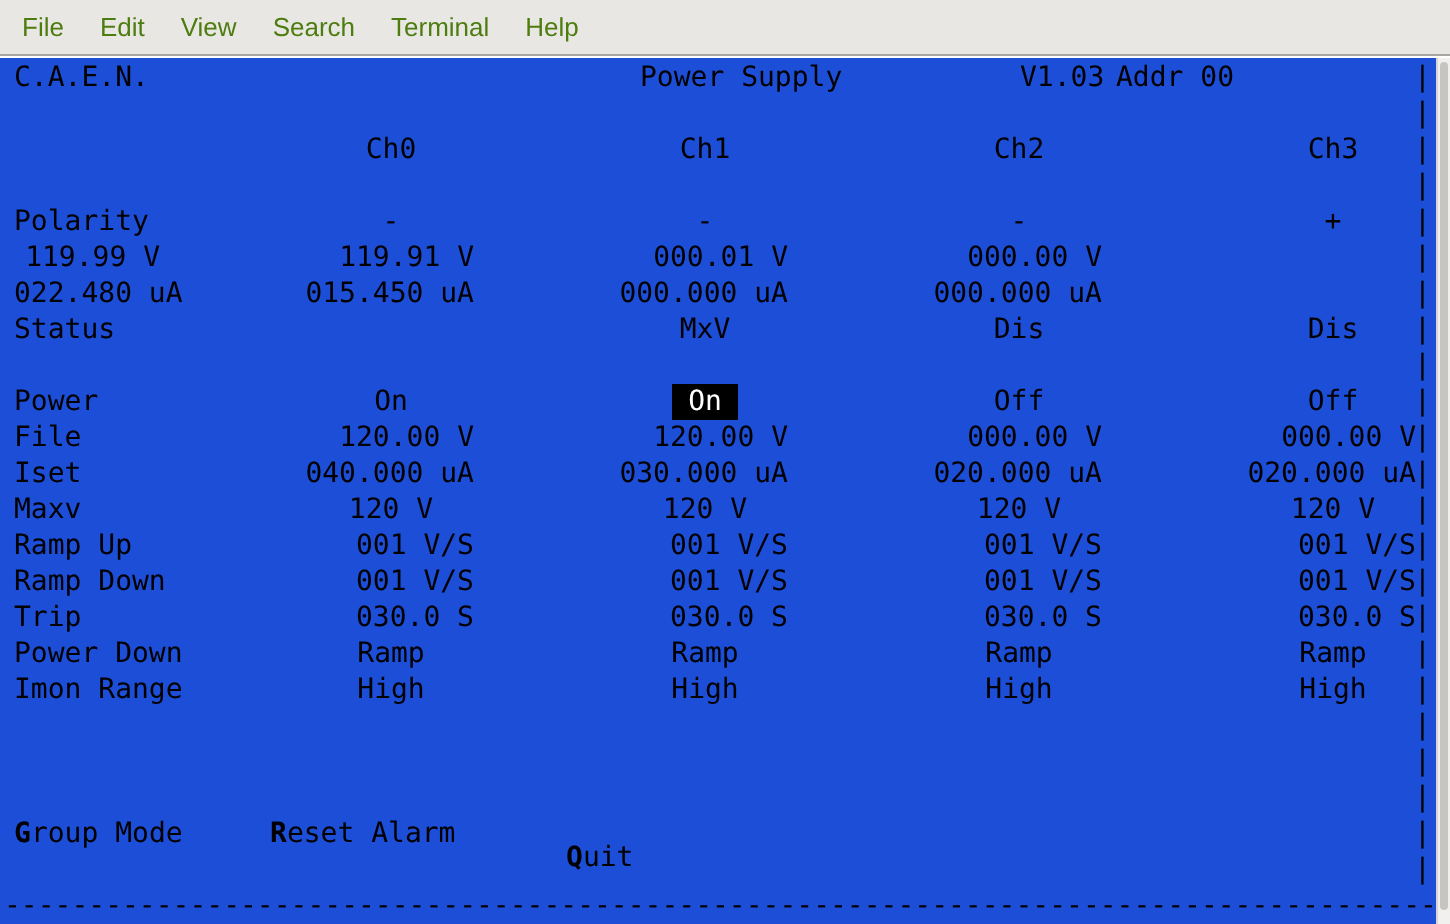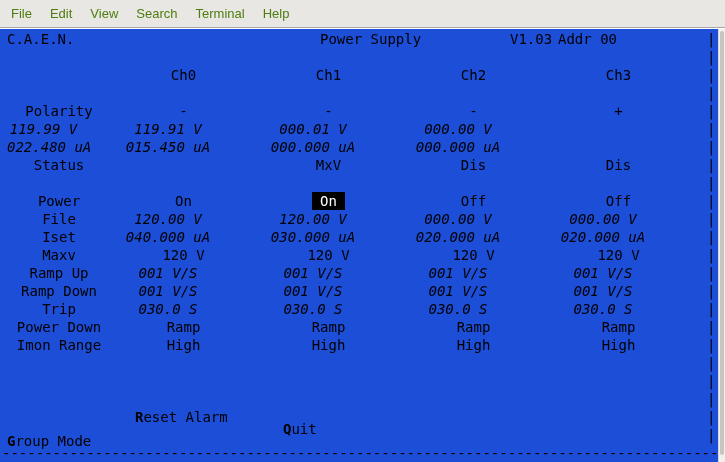--- a/index.html
+++ b/index.html
@@ -23,32 +23,32 @@
   .line { height:18px; position:relative; }
   .title-row span { position:absolute; white-space:pre; top:0; }
   .t-vendor  { left:7px; }
   .t-model   { left:97px; }
   .t-product { left:320px; }
   .t-version { left:478px;margin-left:32px; }
   .t-address { left:558px; }
 
   .trow {
     display:grid; grid-template-columns:104px 145px 145px 145px 145px;
-    padding-left:7px; height:18px;
-  }
-  .lbl  { white-space:pre;text-align:center; }
+    padding-left:7px; height:18px;gap:12px;
+  }
+  .lbl  { white-space:pre; }
   .cell { white-space:pre; }
-  .num .cell { text-align:center; padding-right:31px;font-style:italic; }
+  .num .cell { text-align:right; padding-right:31px; }
   .ctr .cell { text-align:center; }
 
   .inverse { background:#000000; color:#ffffff; padding:0 8px; display:inline-block; }
 
   .footer-row { position:relative; height:18px; }
   .footer-cmd { position:absolute; white-space:pre; top:0; }
-  .cmd-group { left:7px;margin-top:24px; }
+  .cmd-group { left:7px; }
   .cmd-reset { left:135px;text-align:center; }
   .cmd-quit  { left:283px;margin-top:12px; }
   .hot { font-weight:bold; }
 
   .pipes {
     position:absolute; top:1px; left:707px; white-space:pre;
     line-height:18px; font-size:14px; color:#000;
   }
   .dash-row { height:18px; white-space:pre; overflow:hidden; padding-left:2px; }
 

